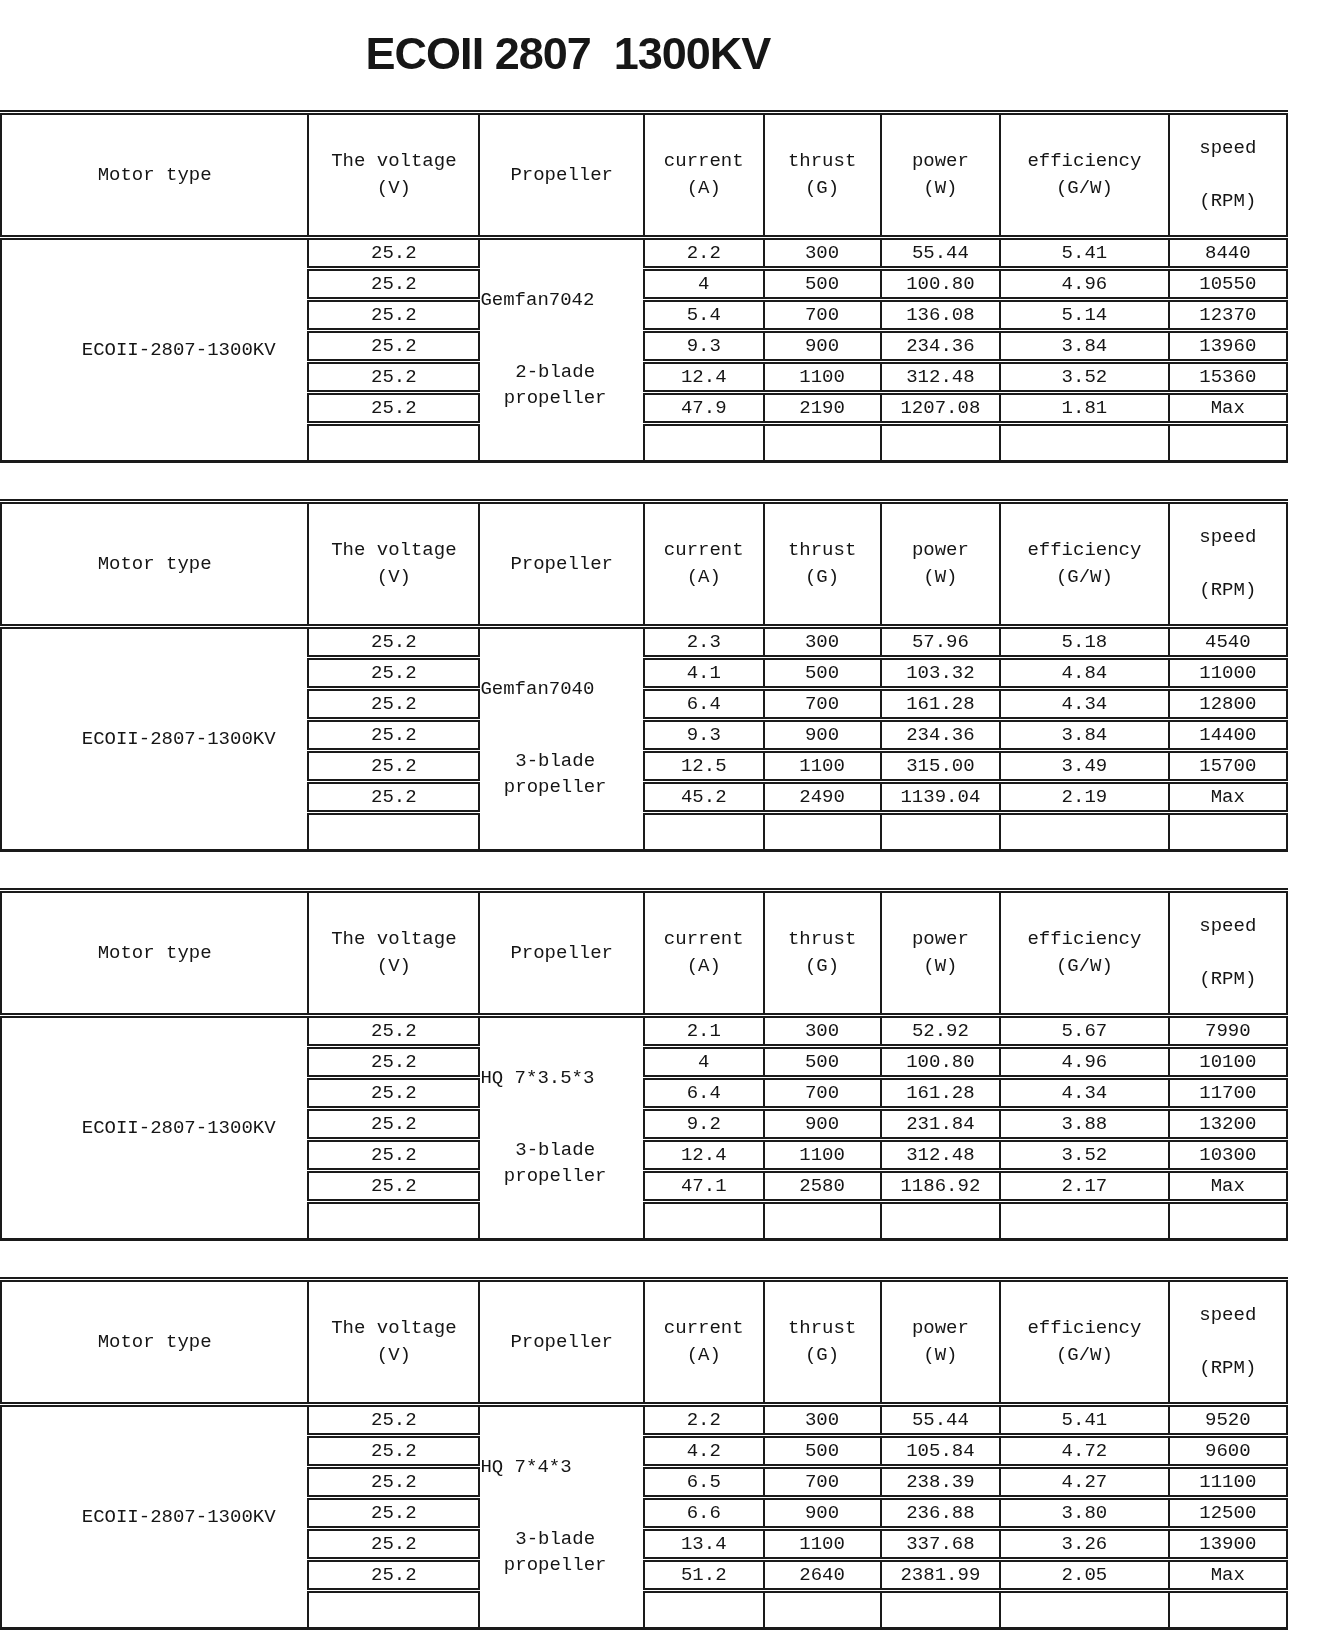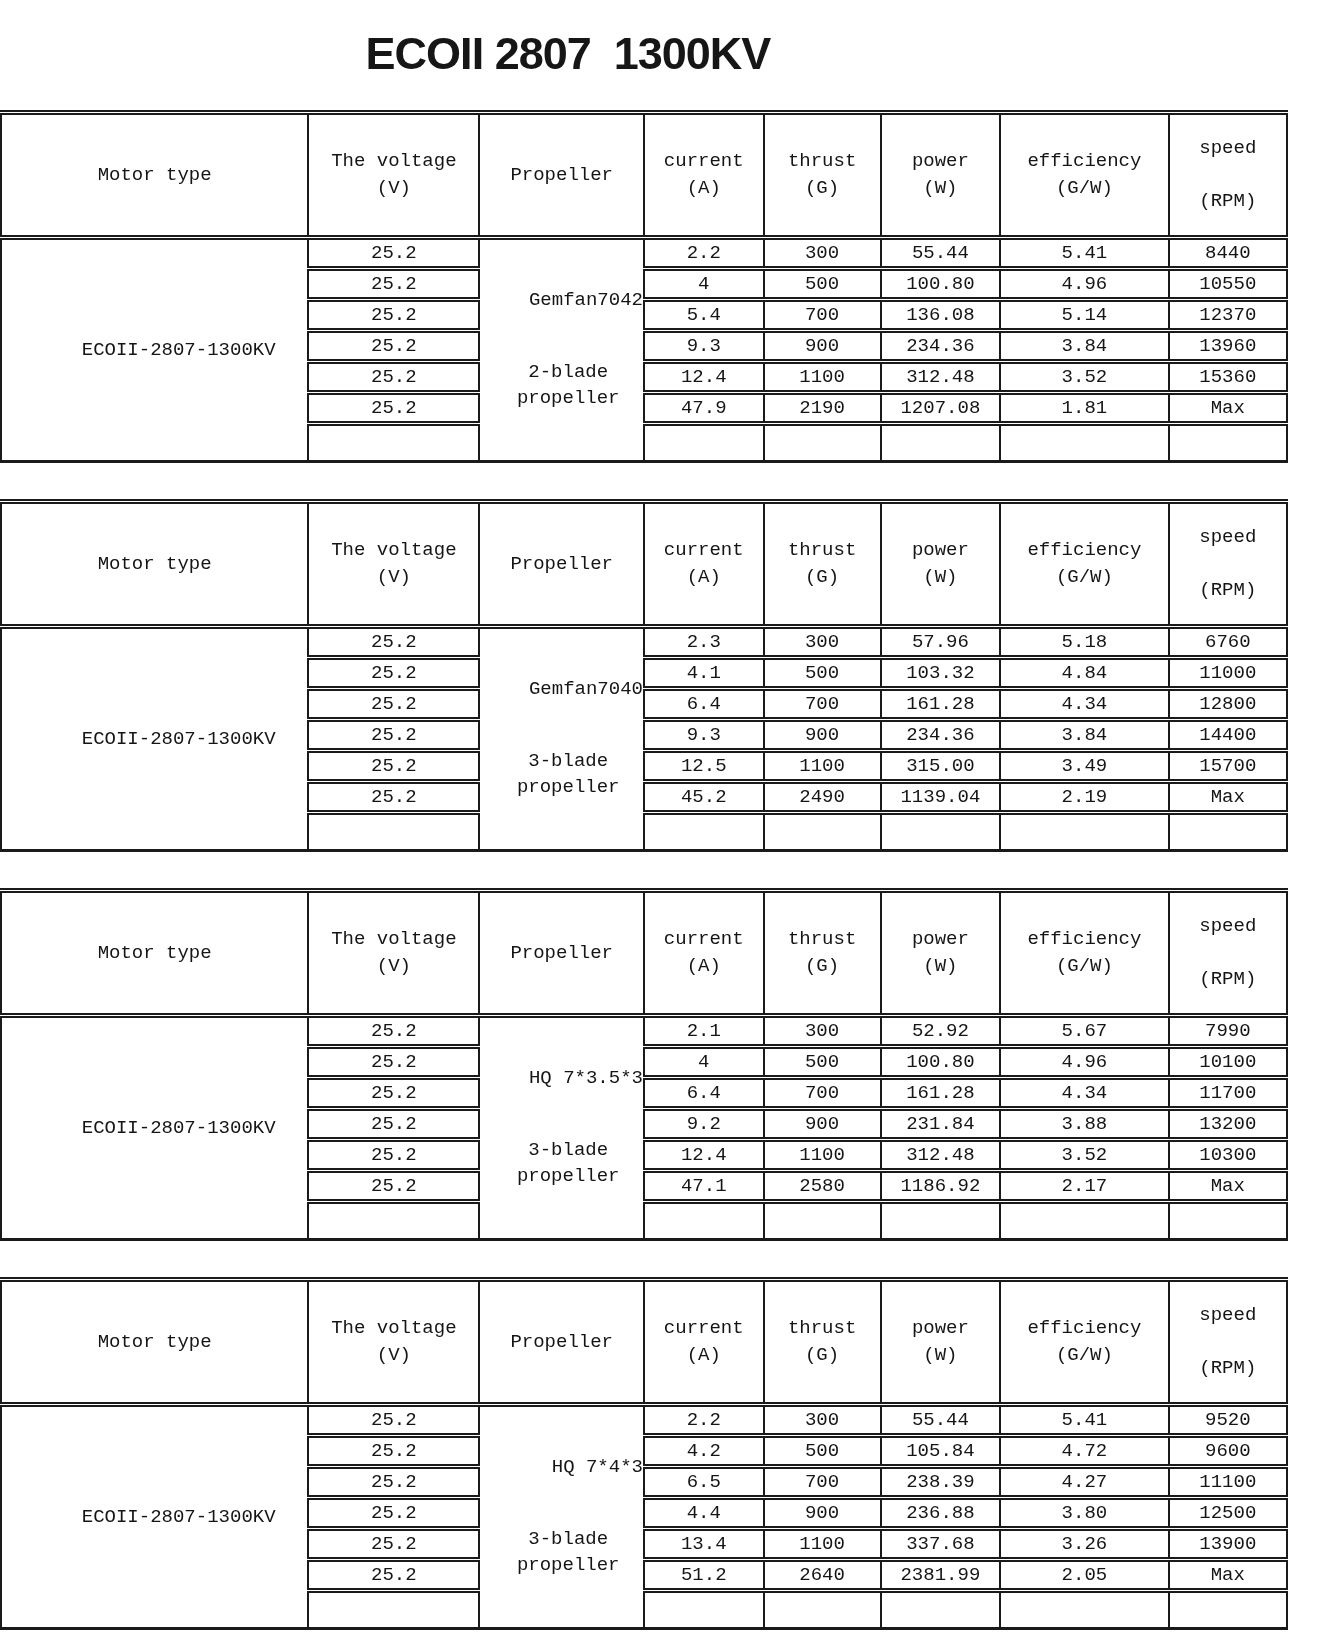--- a/index.html
+++ b/index.html
@@ -64,21 +64,21 @@
     font-size: 19px;
     border-top: 5px double #1a1a1a;
   }
   tbody tr.row-empty td { height: 34px; }
   td.motor-cell { font-size: 19px; padding-left: 48px; }
   td.prop-cell { vertical-align: middle; }
   .prop-inner {
     display: flex;
     flex-direction: column;
     justify-content: space-evenly;
-    align-items: flex-end;
+    align-items: flex-start;
     height: 216px;
     font-size: 19px;
     line-height: 1.35;
   }
   .prop-inner div { max-width: 92%; }
 </style>
 </head>
 <body>
 
 <div class="page">
@@ -218,21 +218,21 @@
             <td class="prop-cell" rowspan="7">
               <div class="prop-inner">
                 <div>Gemfan7040</div>
                 <div>3-blade propeller</div>
               </div>
             </td>
             <td>2.3</td>
             <td>300</td>
             <td>57.96</td>
             <td>5.18</td>
-            <td>6760</td>
+            <td>4540</td>
           </tr>
           <tr>
             <td>25.2</td>
             <td>4.1</td>
             <td>500</td>
             <td>103.32</td>
             <td>4.84</td>
             <td>11000</td>
           </tr>
           <tr>
@@ -432,21 +432,21 @@
           <tr>
             <td>25.2</td>
             <td>6.5</td>
             <td>700</td>
             <td>238.39</td>
             <td>4.27</td>
             <td>11100</td>
           </tr>
           <tr>
             <td>25.2</td>
-            <td>4.4</td>
+            <td>6.6</td>
             <td>900</td>
             <td>236.88</td>
             <td>3.80</td>
             <td>12500</td>
           </tr>
           <tr>
             <td>25.2</td>
             <td>13.4</td>
             <td>1100</td>
             <td>337.68</td>

